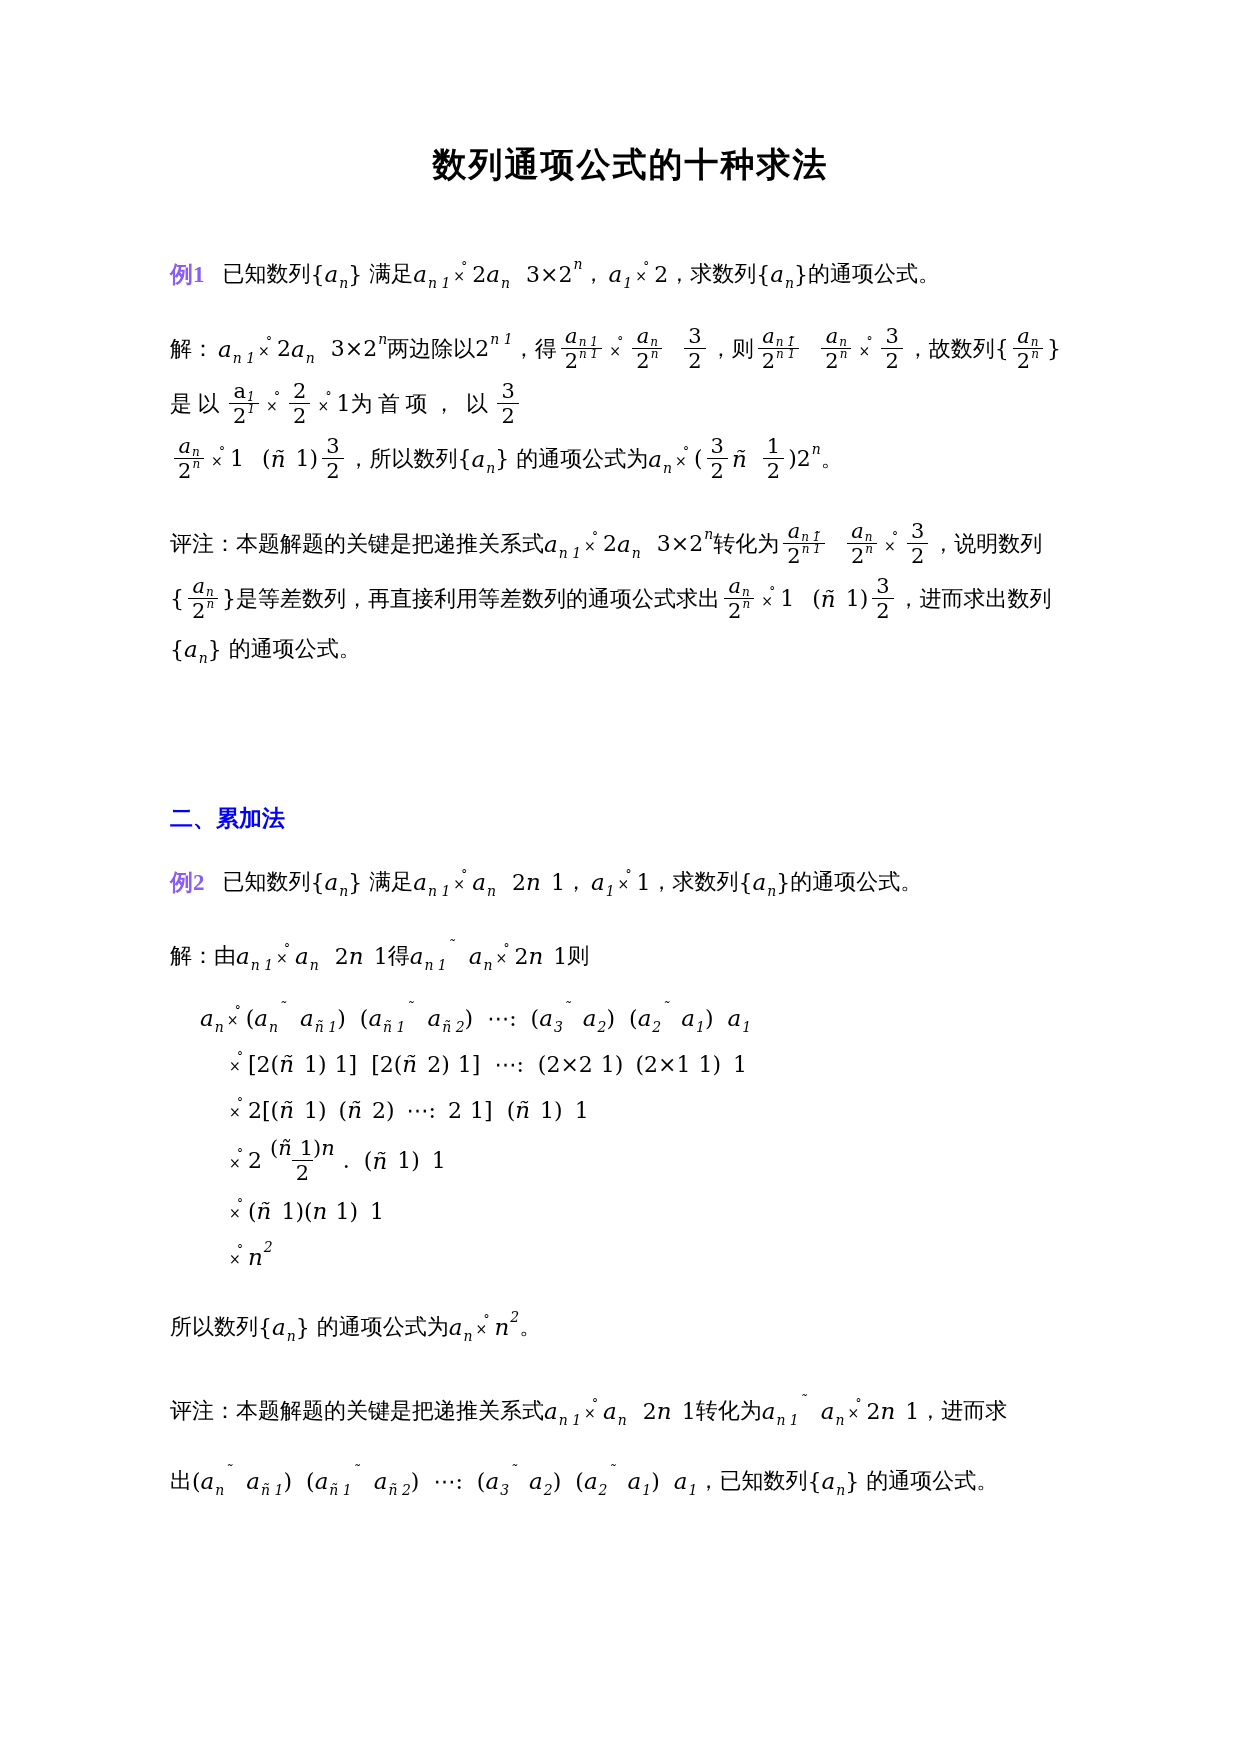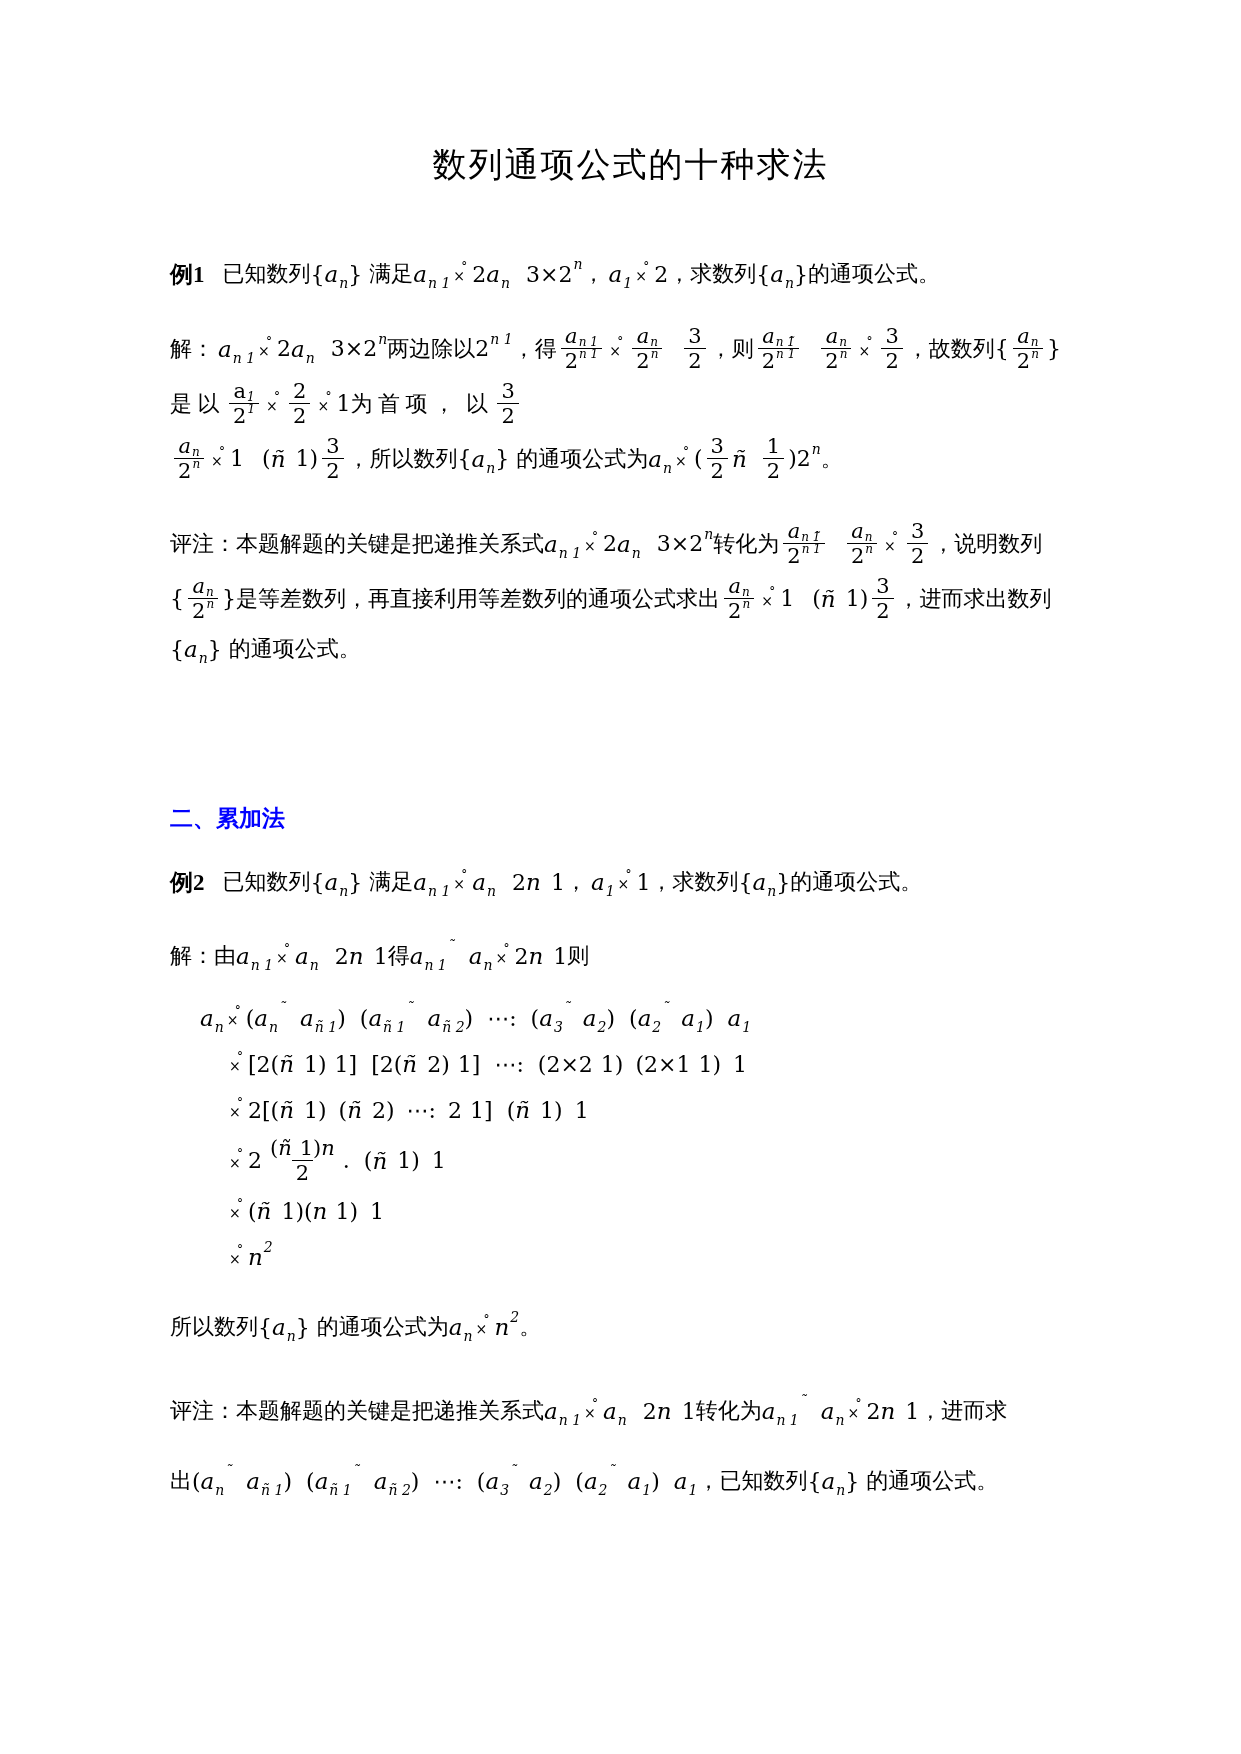--- a/index.html
+++ b/index.html
@@ -3,31 +3,31 @@
 <meta charset="utf-8">
 <style>
   html,body { margin:0; padding:0; background:#888; }
   .page {
     width:1241px; height:1754px; background:#ffffff;
     margin:0 auto; position:relative; overflow:hidden;
     font-family:"Liberation Serif", serif; color:#000;
   }
   .content { padding:142px 150px 0 170px; }
   .title {
-    text-align:center; font-size:34px; font-weight:normal;
+    text-align:center; font-size:34px; font-weight:bold;
     letter-spacing:2px; font-family:"Liberation Serif", serif;
     margin-bottom:36px;
   }
   .heading { color:#0000ff; font-size:23px; font-weight:bold; }
   .para { }
   .mline { display:flex; align-items:center; min-height:40px; margin-bottom:6px; flex-wrap:nowrap; }
   .t-c { font-size:22px; white-space:pre; font-family:"Liberation Serif", serif; }
   .t-m { font-size:22px; white-space:pre; font-family:"DejaVu Serif","Liberation Serif", serif; }
   .t-i { font-size:23px; white-space:pre; font-style:italic; font-family:"DejaVu Serif","Liberation Serif", serif; }
-  .t-r { font-size:23px; color:#000000; font-weight:bold; white-space:pre; }
+  .t-r { font-size:23px; color:#8b5cf6; font-weight:bold; white-space:pre; }
   .t-sub { font-size:14px; font-style:italic; position:relative; top:9px; white-space:pre;
            font-family:"DejaVu Serif", serif; margin-left:1px; }
   .t-sup { font-size:14px; font-style:italic; position:relative; top:-10px; white-space:pre;
            font-family:"DejaVu Serif", serif; margin-left:1px; }
   .t-sp { display:inline-block; height:1px; }
   .frac { display:inline-flex; flex-direction:column; align-items:center; margin:0 4px; }
   .fnum, .fden { display:flex; align-items:center; padding:0 4px; }
   .fden { border-top:1.6px solid #000; }
   .frac .t-m, .frac .t-i, .frac .t-c { font-size:21px; }
   .frac .t-sub { font-size:12px; top:6px; }

